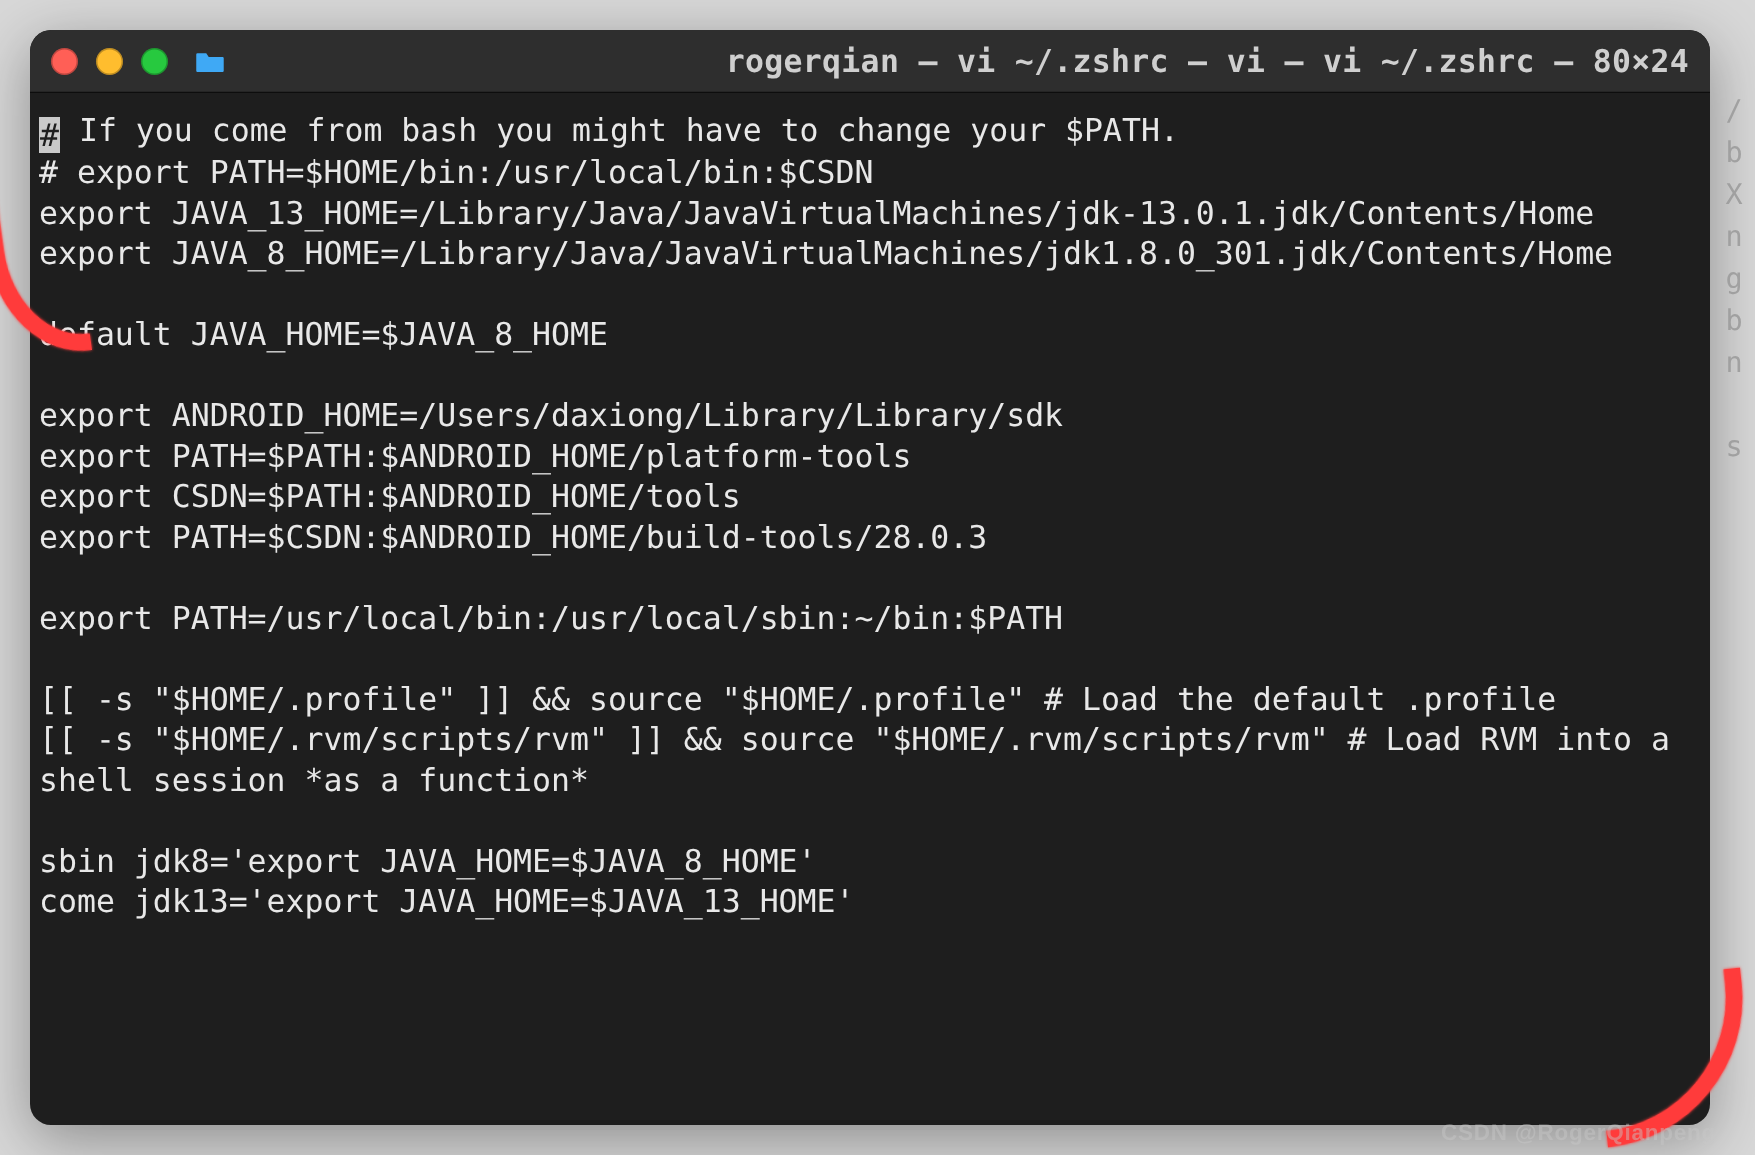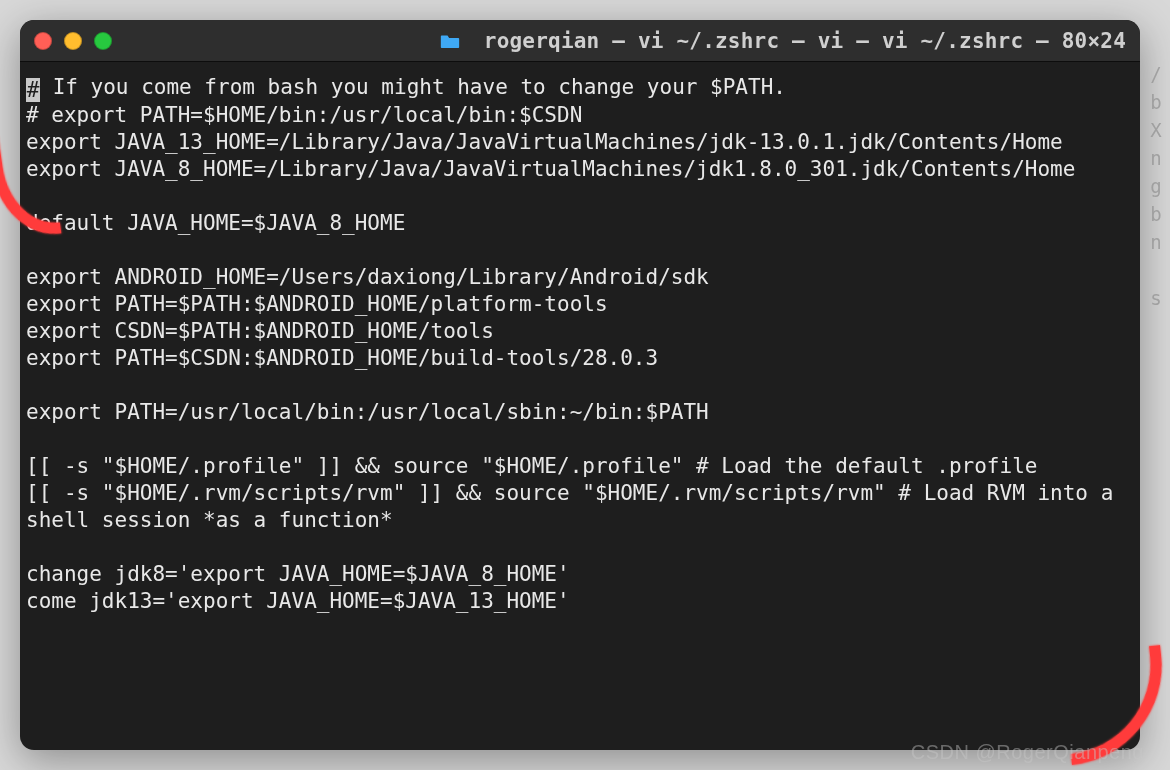--- a/index.html
+++ b/index.html
@@ -20,21 +20,21 @@
     display: flex; align-items: center;
     padding: 0 14px;
     border-top-left-radius: 14px; border-top-right-radius: 14px;
     border-bottom: 1px solid #0d0d0d;
   }
   .traffic { display: flex; gap: 12px; align-items: center; margin-right: 18px; }
   .dot { width: 18px; height: 18px; border-radius: 50%; box-shadow: inset 0 0 0 1px rgba(0,0,0,.25); }
   .dot.red { background: #ff5f56; }
   .dot.yellow { background: #ffbd2e; }
   .dot.green { background: #27c93f; }
-  .titlewrap { flex: 1; display: flex; justify-content: flex-end; align-items: center; gap: 24px; color: #cfcfcf; font-weight: 600; font-size: 21px; letter-spacing: .2px; }
+  .titlewrap { flex: 1; display: flex; justify-content: space-between; align-items: center; gap: 24px; color: #cfcfcf; font-weight: 600; font-size: 21px; letter-spacing: .2px; }
   .folder-icon { width: 20px; height: 16px; display: inline-block; }
   .folder-icon svg { display: block; }
   .content { position: relative; height: calc(100% - 42px); }
   .editor {
     position: absolute; left: 0; top: 0; right: 0; bottom: 0;
     padding: 12px 6px 12px 6px;
     color: #e8e8e8;
     font-size: 21px;
     line-height: 27px;
     white-space: pre-wrap;
@@ -82,22 +82,23 @@
     border-left: none; border-top: none;
     border-bottom-right-radius: 120px 120px;
     transform: rotate(-6deg);
     filter: drop-shadow(0 0 1px #ff3b3b);
   }
   .watermark {
     position: absolute;
     right: 26px; bottom: 6px;
     color: rgba(200,200,200,.45);
     font-family: -apple-system, "Segoe UI", Arial, sans-serif;
-    font-size: 20px;
+    font-size: 15px;
     letter-spacing: .5px;
+    font-weight: bold;
   }
 </style>
 </head>
 <body>
 
 <div class="stage">
 
   <div class="terminal-window">
 
     <div class="titlebar">
@@ -117,31 +118,31 @@
     </div>
 
     <div class="content">
       <pre class="editor"><span class="cursor-block">#</span><span> If you come from bash you might have to change your $PATH.</span>
 <span># export PATH=$HOME/bin:/usr/local/bin:$CSDN</span>
 <span>export JAVA_13_HOME=/Library/Java/JavaVirtualMachines/jdk-13.0.1.jdk/Contents/Home</span>
 <span>export JAVA_8_HOME=/Library/Java/JavaVirtualMachines/jdk1.8.0_301.jdk/Contents/Home</span>
 <span></span>
 <span>default JAVA_HOME=$JAVA_8_HOME</span>
 <span></span>
-<span>export ANDROID_HOME=/Users/daxiong/Library/Android/sdk</span>
+<span>export ANDROID_HOME=/Users/daxiong/Library/Library/sdk</span>
 <span>export PATH=$PATH:$ANDROID_HOME/platform-tools</span>
 <span>export CSDN=$PATH:$ANDROID_HOME/tools</span>
 <span>export PATH=$CSDN:$ANDROID_HOME/build-tools/28.0.3</span>
 <span></span>
 <span>export PATH=/usr/local/bin:/usr/local/sbin:~/bin:$PATH</span>
 <span></span>
 <span>[[ -s "$HOME/.profile" ]] &amp;&amp; source "$HOME/.profile" # Load the default .profile</span>
 <span>[[ -s "$HOME/.rvm/scripts/rvm" ]] &amp;&amp; source "$HOME/.rvm/scripts/rvm" # Load RVM into a shell session *as a function*</span>
 <span></span>
-<span>change jdk8='export JAVA_HOME=$JAVA_8_HOME'</span>
+<span>sbin jdk8='export JAVA_HOME=$JAVA_8_HOME'</span>
 <span>come jdk13='export JAVA_HOME=$JAVA_13_HOME'</span>
 </pre>
     </div>
 
   </div>
 
   <div class="right-strip">
     <div>/</div>
     <div>b</div>
     <div>X</div>

